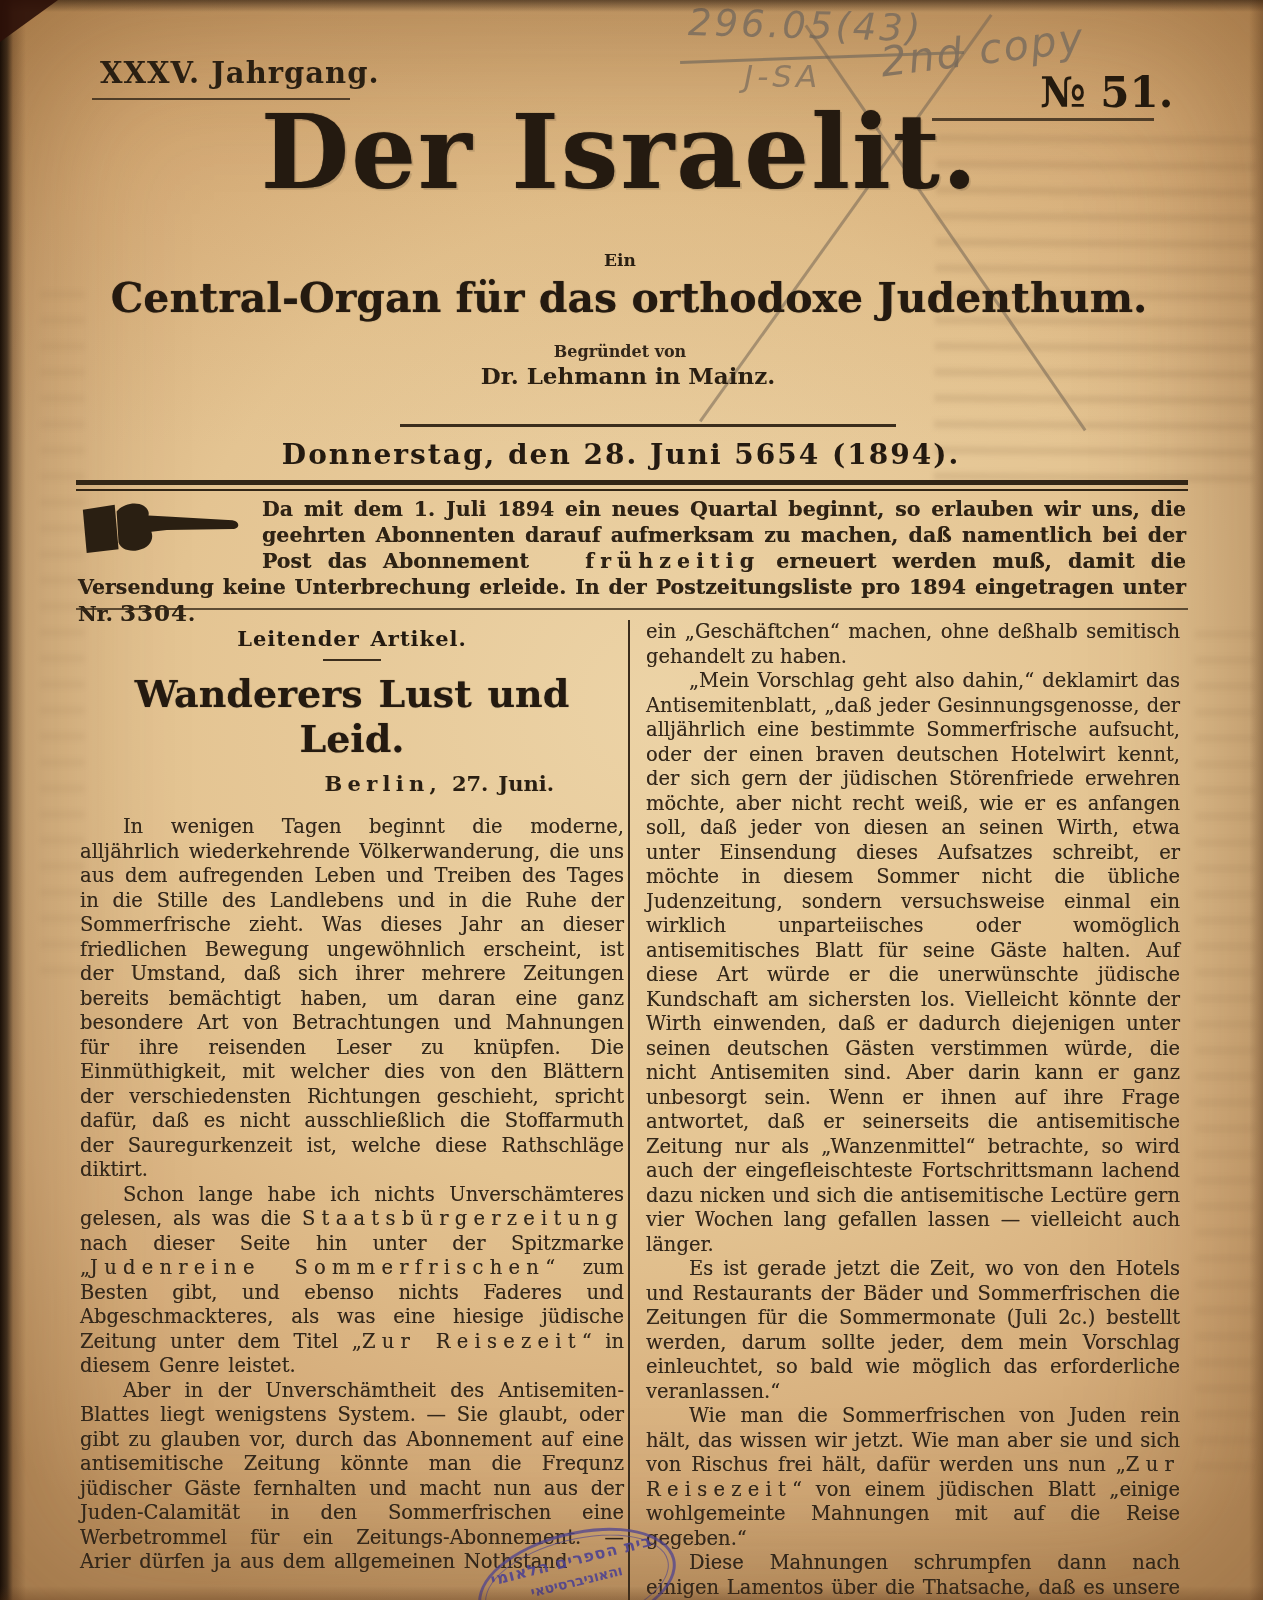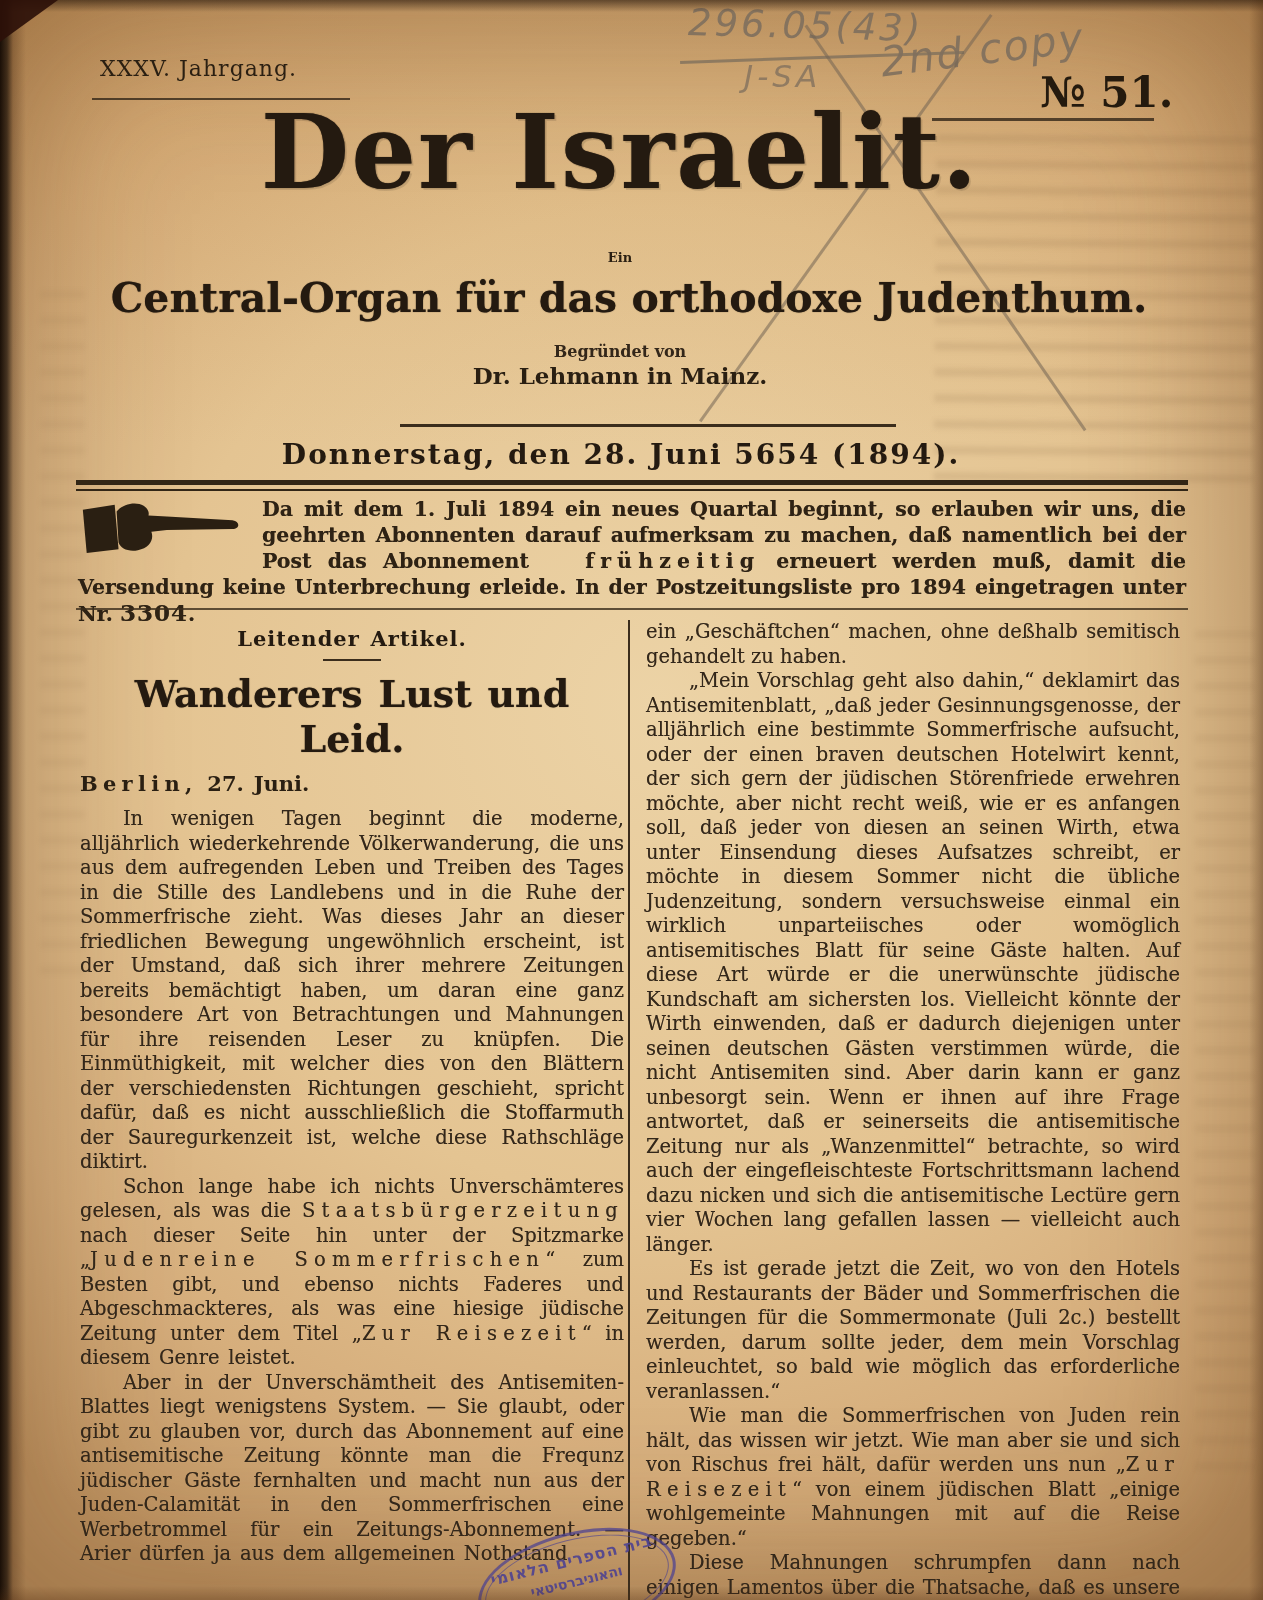--- a/index.html
+++ b/index.html
@@ -24,44 +24,44 @@
   .corner-tl{left:0;top:0;width:80px;height:60px;
     background:#2c1009;clip-path:polygon(0 0,58px 0,0 42px);opacity:.92;}
 
   .bleed{position:absolute;pointer-events:none;filter:blur(2.5px);opacity:.5;}
   .bleed-lines{background:repeating-linear-gradient(180deg,
       rgba(125,92,58,0) 0px, rgba(125,92,58,0) 9px,
       rgba(125,92,58,.28) 12px, rgba(125,92,58,.28) 17px,
       rgba(125,92,58,0) 20px, rgba(125,92,58,0) 26px);}
 
   
-  .vol{position:absolute;left:100px;top:56px;font-size:22px;font-weight:normal;letter-spacing:1px;color:#2a1f12;}
+  .vol{position:absolute;left:100px;top:56px;font-size:29px;font-weight:bold;letter-spacing:1px;color:#2a1f12;}
   .vol-rule{position:absolute;left:92px;top:98px;width:258px;height:2px;background:#3b2d1c;opacity:.85;}
   .issue{position:absolute;left:1040px;top:68px;font-size:42px;font-weight:bold;color:#241a0e;}
   .issue-rule{position:absolute;left:932px;top:118px;width:222px;height:3px;background:#3b2d1c;opacity:.85;}
 
   .pencil{position:absolute;color:rgba(128,112,93,.92);
     font-family:"DejaVu Sans","Liberation Sans",sans-serif;font-style:italic;}
   .pencil-call{left:688px;top:4px;font-size:37px;letter-spacing:3px;transform:rotate(1.5deg);}
   .pencil-underline{position:absolute;left:680px;top:56px;width:284px;height:2.5px;
     background:rgba(128,112,93,.8);transform:rotate(-2deg);}
   .pencil-jsa{left:744px;top:58px;font-size:31px;letter-spacing:4px;opacity:.85;}
   .pencil-copy{left:880px;top:26px;font-size:41px;letter-spacing:2px;transform:rotate(-7deg);}
   .pencil-x{position:absolute;height:2.5px;background:rgba(115,100,84,.55);transform-origin:left center;}
   .pencil-x-a{left:700px;top:420px;width:500px;transform:rotate(-54.4deg);}
   .pencil-x-b{left:806px;top:24px;width:492px;transform:rotate(55.4deg);}
 
   .title{position:absolute;left:0;top:92px;width:1240px;text-align:center;
     font-size:102px;font-weight:bold;color:#241a10;letter-spacing:2px;
     text-shadow:0 0 1px rgba(36,26,16,.8), 2px 2px 0 rgba(36,26,16,.12);}
-  .sub-ein{position:absolute;left:0;top:250px;width:1240px;text-align:center;font-size:13px;font-weight:bold;color:#2a1f12;}
+  .sub-ein{position:absolute;left:0;top:250px;width:1240px;text-align:center;font-size:17px;font-weight:bold;color:#2a1f12;}
   .subtitle{position:absolute;left:4px;top:274px;width:1250px;text-align:center;
     font-size:41px;font-weight:bold;color:#241a10;text-shadow:0 0 1px rgba(36,26,16,.7);}
   .founded{position:absolute;left:0;top:342px;width:1240px;text-align:center;font-size:16px;font-weight:bold;color:#33271a;}
-  .founder{position:absolute;left:0;top:362px;width:1240px;text-align:center;font-size:23px;font-weight:bold;color:#2a1f12;}
+  .founder{position:absolute;left:8px;top:362px;width:1240px;text-align:center;font-size:23px;font-weight:bold;color:#2a1f12;}
   .rule-mid{position:absolute;left:400px;top:424px;width:496px;height:3px;background:#3b2d1c;}
   .dateline-top{position:absolute;left:0;top:438px;width:1210px;text-align:center;
     font-size:28px;font-weight:bold;letter-spacing:2px;color:#241a10;padding-left:16px;}
   .rule-heavy{position:absolute;left:76px;top:480px;width:1112px;height:4px;
     border-top:5px solid #322616;border-bottom:2px solid #322616;}
 
   .notice{position:absolute;left:78px;top:496px;width:1108px;
     font-size:20.5px;line-height:26px;font-weight:bold;text-align:justify;color:#2e2214;
     text-shadow:0 0 .6px rgba(46,34,20,.55);}
   .manicule{float:left;width:168px;height:56px;margin:4px 16px 2px 0;}
@@ -72,21 +72,21 @@
 
   .columns{position:absolute;left:80px;top:620px;width:1112px;display:flex;align-items:flex-start;}
   .col-left{width:548px;padding-right:4px;box-sizing:border-box;word-spacing:2.5px;}
   .col-right{width:552px;border-left:2px solid #3b2d1c;padding-left:16px;box-sizing:border-box;}
   .columns p{margin:0;font-size:19.5px;line-height:24.5px;text-align:justify;
     text-indent:2.2em;hyphens:auto;color:#33271a;text-shadow:0 0 .5px rgba(51,39,26,.5);}
   .section-head{font-size:21px;font-weight:bold;text-align:center;letter-spacing:1px;color:#241a10;margin-top:6px;}
   .section-rule{width:58px;height:2px;background:#3b2d1c;margin:8px auto 10px auto;}
   .article-title{font-size:38px;font-weight:bold;text-align:center;color:#241a10;
     margin:4px 0 10px 0;text-shadow:0 0 1px rgba(36,26,16,.6);}
-  .article-dateline{font-size:21px;font-weight:bold;text-align:left;padding-right:70px;margin-bottom:11px;color:#2a1f12;}
+  .article-dateline{font-size:21px;font-weight:bold;text-align:right;padding-right:70px;margin-bottom:19px;color:#2a1f12;}
   .sp{letter-spacing:.32em;}
   .sp-city{letter-spacing:.25em;}
   .no-indent{text-indent:0 !important;}
 
   .stamp{position:absolute;left:476px;top:1532px;width:196px;height:96px;
     transform:rotate(-14deg);border:3px solid rgba(79,67,144,.75);border-radius:50%;
     color:rgba(79,67,144,.92);}
   .stamp-inner{position:absolute;inset:4px;border:1.5px solid rgba(79,67,144,.65);border-radius:50%;
     display:flex;flex-direction:column;align-items:center;justify-content:flex-start;padding-top:10px;box-sizing:border-box;
     font-family:"DejaVu Sans","Liberation Sans",sans-serif;}

